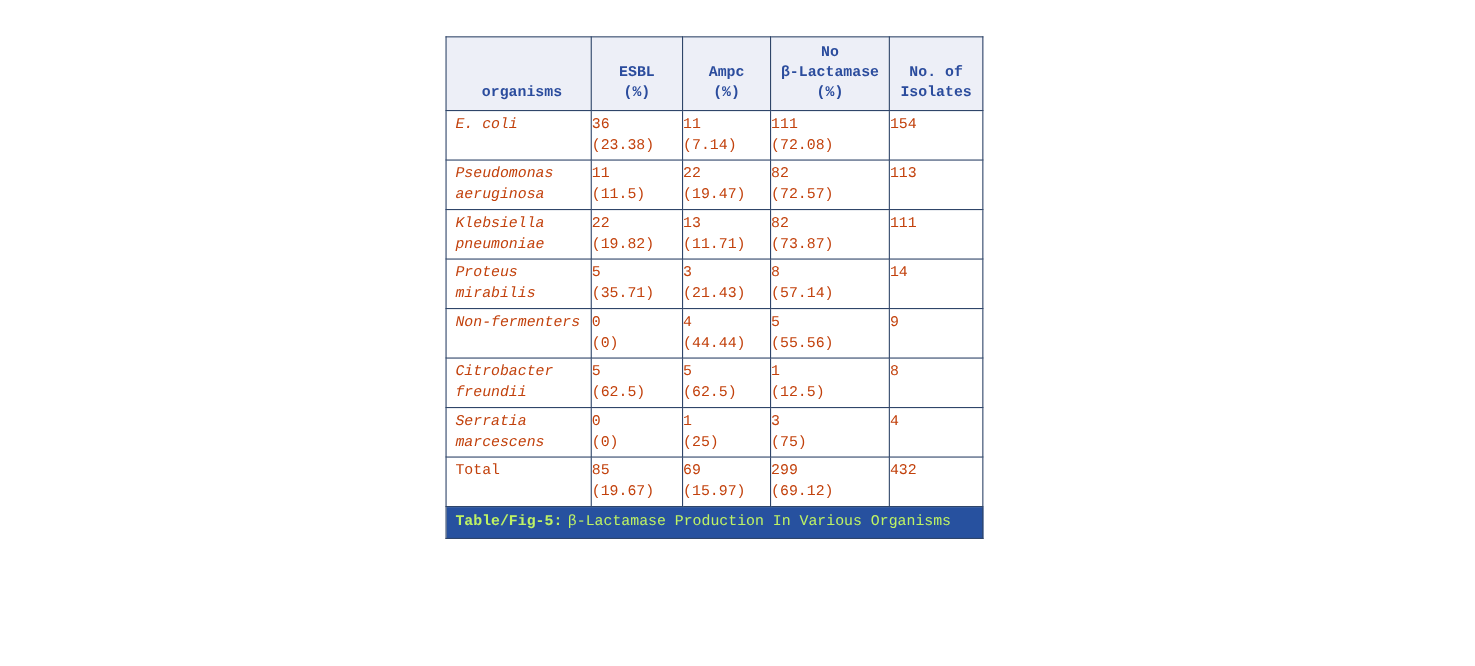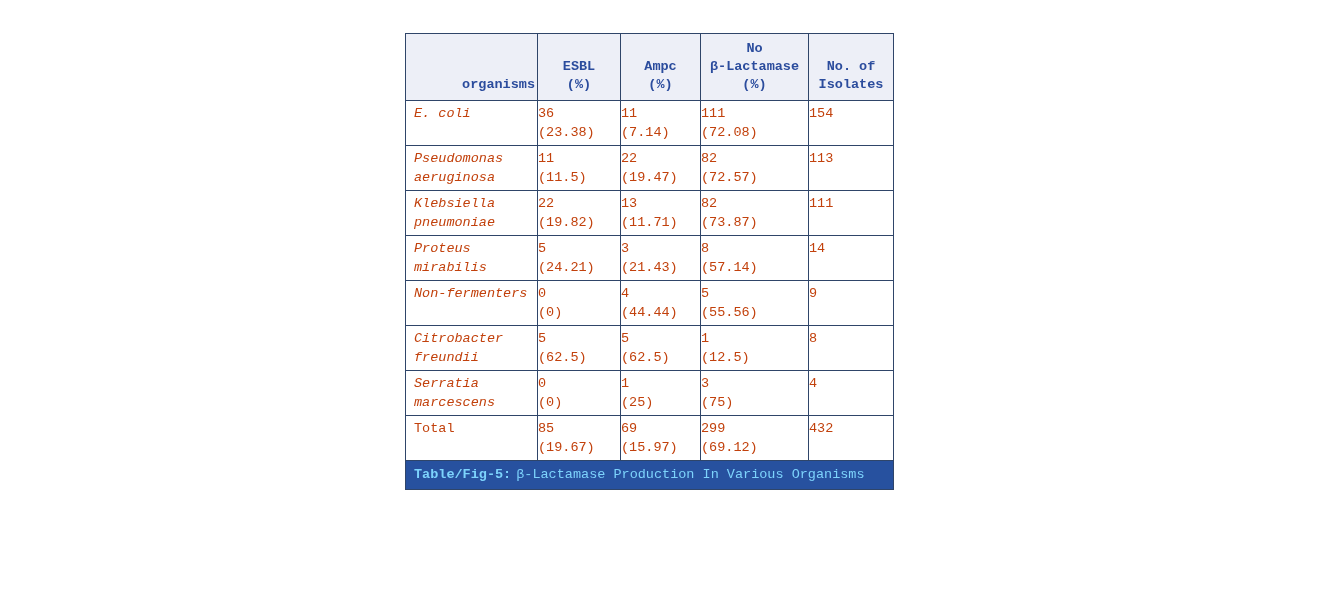--- a/index.html
+++ b/index.html
@@ -22,40 +22,40 @@
     background: #edeff7;
     color: #2b4c9d;
     font-weight: bold;
     font-size: 13.5px;
     line-height: 18px;
     vertical-align: bottom;
     text-align: center;
     height: 67px;
     padding: 4px 2px 6px 2px;
   }
-  .bl-table thead th.org-h { text-align: right; padding-left: 8px; }
+  .bl-table thead th.org-h { text-align: center; padding-left: 8px; }
   .bl-table tbody td {
     font-size: 13.5px;
     line-height: 19px;
     color: #c2410c;
     vertical-align: top;
     height: 45px;
     padding-top: 3px;
   }
   .bl-table tbody td.org {
     font-style: italic;
     text-align: left;
     padding-left: 8px;
     padding-right: 4px;
   }
   .bl-table tbody tr.total-row td.org { font-style: normal; }
   .bl-table tbody td.num { text-align: left; }
   .bl-table tfoot td.caption {
     background: #27519f;
-    color: #7dd3fc;
+    color: #bef264;
     font-size: 13.5px;
     height: 29px;
     vertical-align: middle;
     padding: 4px 8px 5px 8px;
   }
   .cap-label { font-weight: bold; margin-right: 5px; }
 </style>
 </head>
 <body>
 
@@ -136,21 +136,21 @@
         <td class="num">
           <div>82</div>
           <div>(73.87)</div>
         </td>
         <td class="num">111</td>
       </tr>
       <tr>
         <td class="org">Proteus mirabilis</td>
         <td class="num">
           <div>5</div>
-          <div>(24.21)</div>
+          <div>(35.71)</div>
         </td>
         <td class="num">
           <div>3</div>
           <div>(21.43)</div>
         </td>
         <td class="num">
           <div>8</div>
           <div>(57.14)</div>
         </td>
         <td class="num">14</td>

